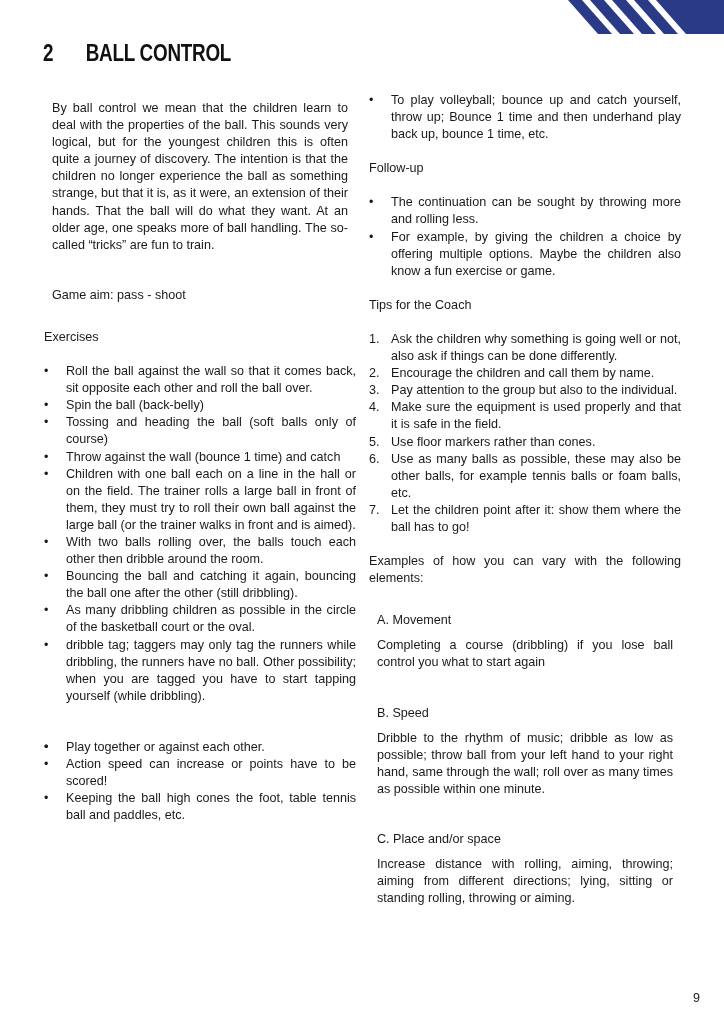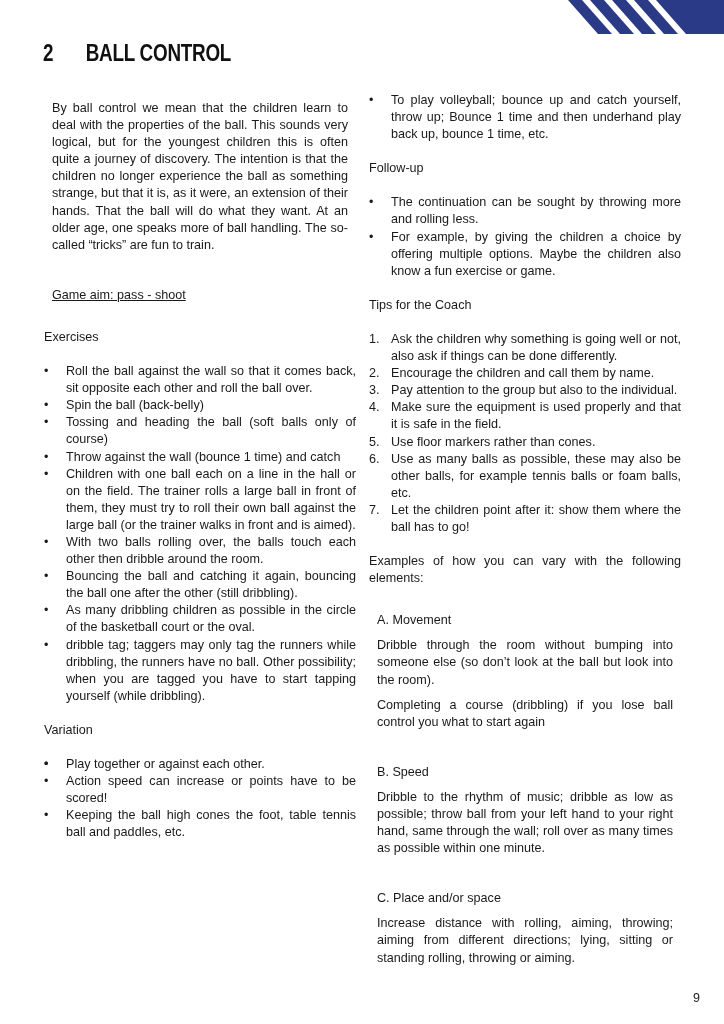--- a/index.html
+++ b/index.html
@@ -19,21 +19,21 @@
   }
   .chapter-number { width: 52px; }
   .col {
     position: absolute; top: 92px; width: 312px;
     font-size: 12.6px; line-height: 17.1px; text-align: justify;
   }
   .col-left { left: 44px; }
   .col-right { left: 369px; }
   p { margin: 8px; }
   .gap { height: 17px; }
-  .underline { text-decoration: underline; }
+  .underline { }
   .section-title { font-weight: normal; font-size: 12.6px; margin: 0; }
   ul, ol { margin: 0; padding: 0; list-style: none; }
   li { position: relative; padding-left: 22px; }
   li .marker { position: absolute; left: 0; top: 0; width: 20px; text-align: left; }
   ol li .marker { left: 0; }
   .page-number {
     position: absolute; right: 24px; bottom: 19px;
     font-size: 12.5px; color: #222;
   }
 </style>
@@ -65,21 +65,20 @@
     <li><span class="marker">•</span><span>Spin the ball (back-belly)</span></li>
     <li><span class="marker">•</span><span>Tossing and heading the ball (soft balls only of course)</span></li>
     <li><span class="marker">•</span><span>Throw against the wall (bounce 1 time) and catch</span></li>
     <li><span class="marker">•</span><span>Children with one ball each on a line in the hall or on the field. The trainer rolls a large ball in front of them, they must try to roll their own ball against the large ball (or the trainer walks in front and is aimed).</span></li>
     <li><span class="marker">•</span><span>With two balls rolling over, the balls touch each other then dribble around the room.</span></li>
     <li><span class="marker">•</span><span>Bouncing the ball and catching it again, bouncing the ball one after the other (still dribbling).</span></li>
     <li><span class="marker">•</span><span>As many dribbling children as possible in the circle of the basketball court or the oval.</span></li>
     <li><span class="marker">•</span><span>dribble tag; taggers may only tag the runners while dribbling, the runners have no ball. Other possibility; when you are tagged you have to start tapping yourself (while dribbling).</span></li>
   </ul>
   <div class="gap"></div>
-  <h3 class="section-title">Variation</h3>
   <div class="gap"></div>
   <ul>
     <li><span class="marker">•</span></li>
     <li><span class="marker">•</span><span>Play together or against each other.</span></li>
     <li><span class="marker">•</span><span>Action speed can increase or points have to be scored!</span></li>
     <li><span class="marker">•</span><span>Keeping the ball high cones the foot, table tennis ball and paddles, etc.</span></li>
   </ul>
 </div>
 
 <div class="col col-right">
@@ -102,21 +101,20 @@
     <li><span class="marker">3.</span><span>Pay attention to the group but also to the individual.</span></li>
     <li><span class="marker">4.</span><span>Make sure the equipment is used properly and that it is safe in the field.</span></li>
     <li><span class="marker">5.</span><span>Use floor markers rather than cones.</span></li>
     <li><span class="marker">6.</span><span>Use as many balls as possible, these may also be other balls, for example tennis balls or foam balls, etc.</span></li>
     <li><span class="marker">7.</span><span>Let the children point after it: show them where the ball has to go!</span></li>
   </ol>
   <div class="gap"></div>
   <h3 class="section-title">Examples of how you can vary with the following elements:</h3>
   <div class="gap"></div>
   <p>A. Movement</p>
-  <p>Dribble through the room without bumping into someone else (so don’t look at the ball but look into the room).</p>
   <p>Completing a course (dribbling) if you lose ball control you what to start again</p>
   <div class="gap"></div>
   <p>B. Speed</p>
   <p>Dribble to the rhythm of music; dribble as low as possible; throw ball from your left hand to your right hand, same through the wall; roll over as many times as possible within one minute.</p>
   <div class="gap"></div>
   <p>C. Place and/or space</p>
   <p>Increase distance with rolling, aiming, throwing; aiming from different directions; lying, sitting or standing rolling, throwing or aiming.</p>
 </div>
 
 <div class="page-number">9</div>

